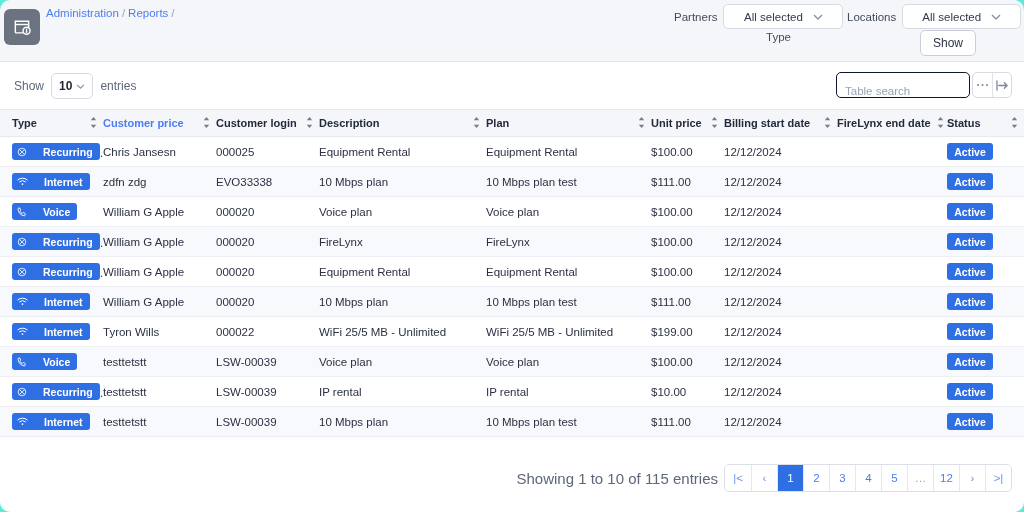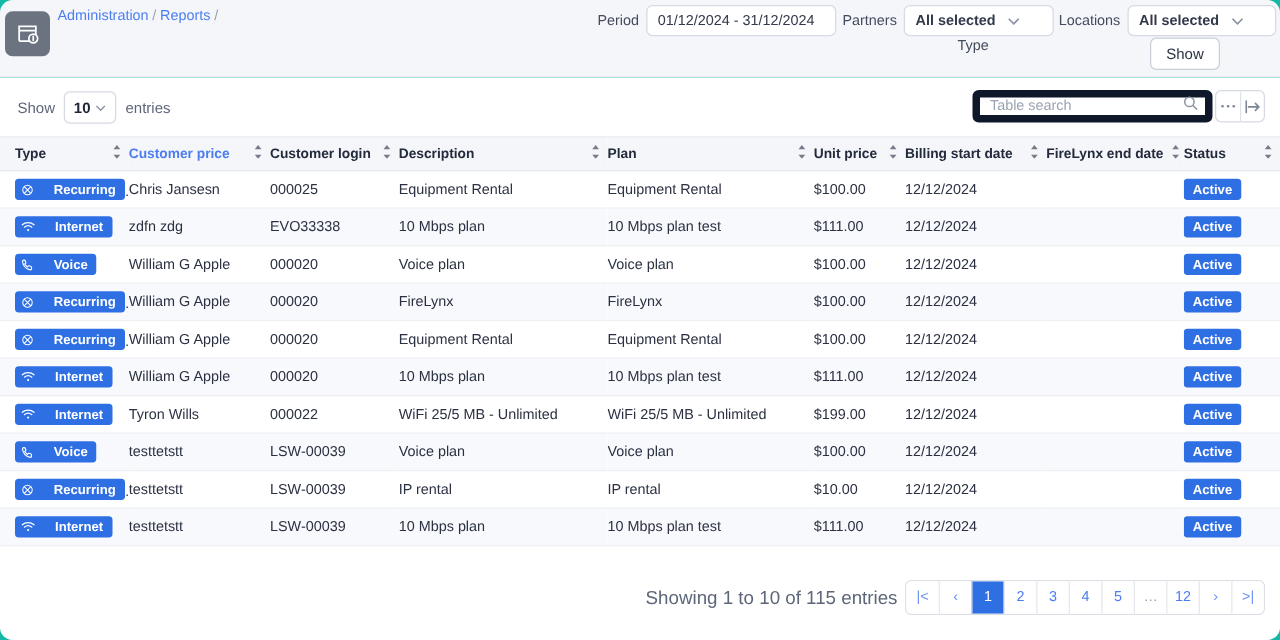--- a/index.html
+++ b/index.html
@@ -5,21 +5,21 @@
   * { box-sizing: border-box; margin: 0; padding: 0; }
   html, body {
     width: 1024px; height: 512px;
     font-family: "Liberation Sans", sans-serif;
     background: #e9ebef;
     overflow: hidden;
   }
   .app {
     position: relative;
     width: 1024px; height: 512px;
-    background: #14b8a6;
+    background: #5eead4;
   }
 
   
   .header {
     position: absolute; left: 0; top: 0;
     width: 1024px; height: 62px;
     background: #f5f6fa;
     border-bottom: 1px solid #e2e5ec;
     border-top-left-radius: 10px;
     border-top-right-radius: 10px;
@@ -57,21 +57,21 @@
     height: 25px;
     background: #fff;
     border: 1px solid #d6dae2;
     border-radius: 5px;
     font-size: 11.5px;
     color: #32394a;
     display: flex; align-items: center;
     padding: 0 8px;
     white-space: nowrap;
   }
-  .fselect { justify-content: flex-start; font-weight: bold; }
+  .fselect { justify-content: center; }
   .fselect .chev { margin-left: 10px; }
   .chev-svg { display: block; }
 
   .btn-plain {
     height: 26px;
     background: #fff;
     border: 1px solid #c9ced8;
     border-radius: 5px;
     font-size: 12px;
     color: #2b3243;
@@ -106,24 +106,24 @@
     background: #fff;
     display: flex; align-items: center; justify-content: center;
     gap: 4px;
     padding: 0 7px;
     font-size: 12px; color: #1f2636; font-weight: bold;
     cursor: pointer;
   }
 
   .search-wrap {
     position: absolute; right: 54px; top: 10px;
-    width: 192px; height: 26px;
-    border: 6px solid #0f172a; border-radius: 5px;
+    width: 134px; height: 26px;
+    border: 1px solid #0f172a; border-radius: 5px;
     background: #fff;
-    display: flex; align-items: center;
+    display: flex; align-items: flex-end;
     padding: 0 8px;
   }
   .search-wrap input {
     flex: 1; border: none; outline: none;
     font-size: 11.5px; color: #32394a;
     font-family: "Liberation Sans", sans-serif;
     background: transparent;
   }
   .search-wrap input::placeholder { color: #9aa3b2; }
 
@@ -248,24 +248,20 @@
         <circle cx="17.5" cy="16.5" r="4.2" fill="#6b7280" stroke="#ffffff"></circle>
         <path d="M17.5 14.6v0.5M17.5 16v2.3" stroke-linecap="round"></path>
       </svg>
     </div>
 
     <div class="breadcrumb">
       <a href="#">Administration</a><span class="sep">/</span><a href="#">Reports</a><span class="sep">/</span>
     </div>
 
 
-    <div class="fctl" style="left:478px; top:4px;">
-      <span class="flabel">Period</span>
-      <div class="finput" style="width:152px;">01/12/2024 - 31/12/2024</div>
-    </div>
 
     <div class="fctl" style="left:674px; top:4px;">
       <span class="flabel">Partners</span>
       <div class="fselect" style="width:120px;">
         <span>All selected</span>
         <span class="chev">
           <svg class="chev-svg" width="10" height="6" viewBox="0 0 10 6" fill="none" stroke="#8b93a3" stroke-width="1.4">
               <path d="M1 1l4 4 4-4"></path>
             </svg>
         </span>

